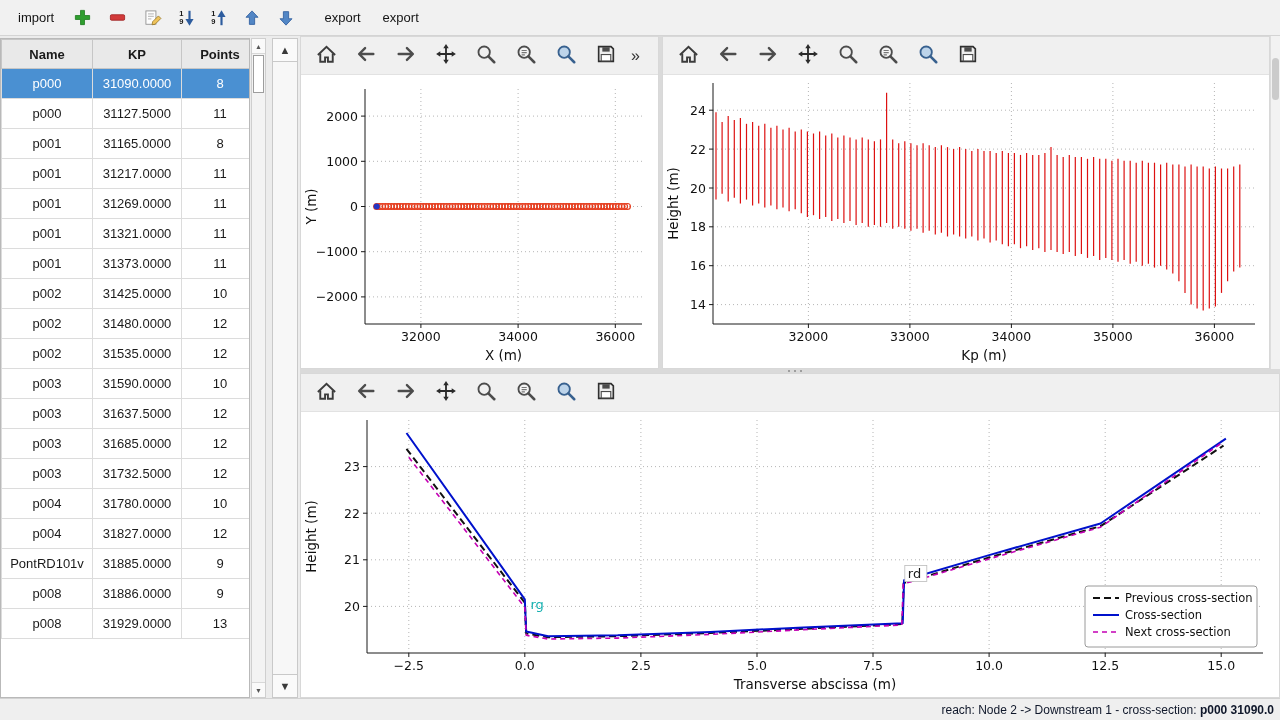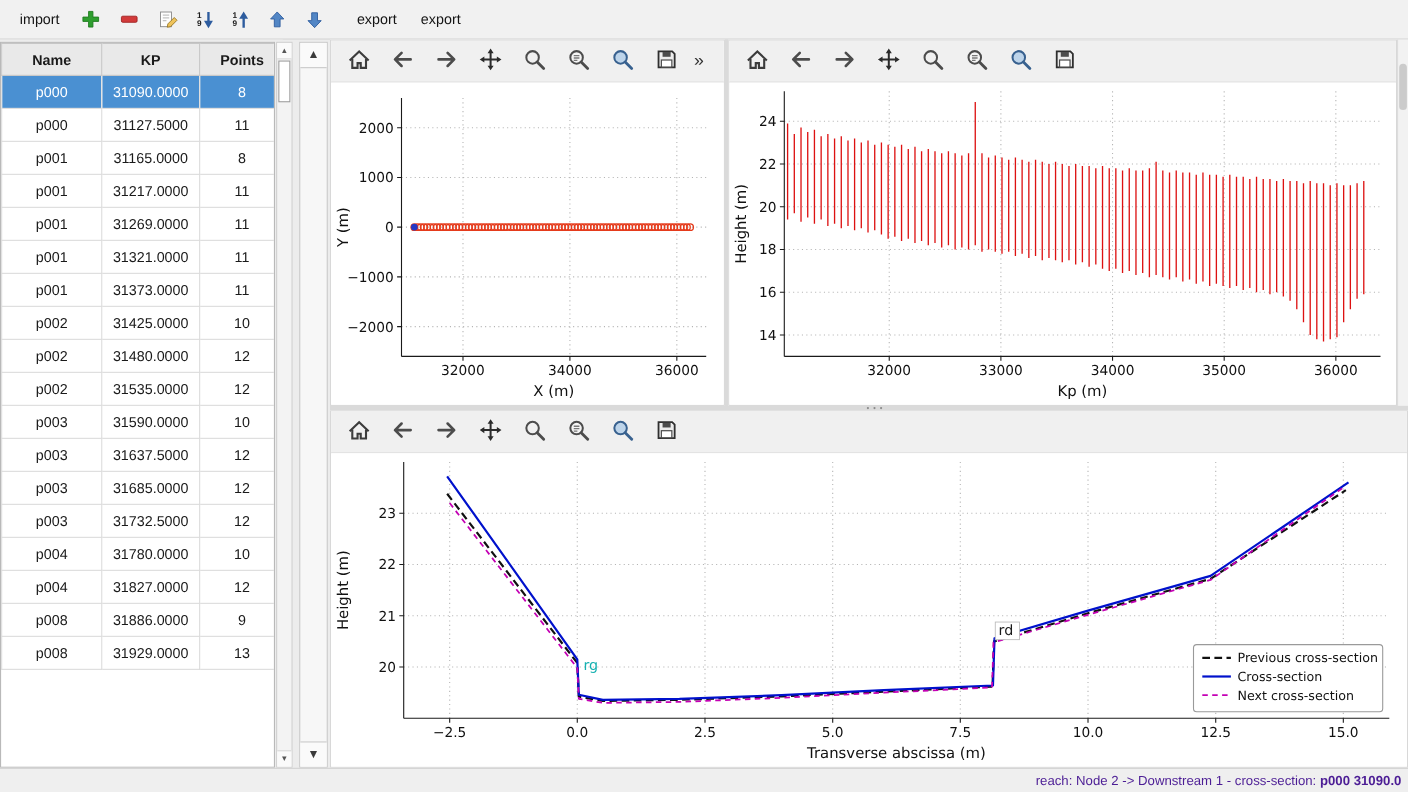--- a/index.html
+++ b/index.html
@@ -44,21 +44,21 @@
   .ovf{font-size:16px;color:#333;margin-left:8px;}
   .chart{position:absolute;left:0;top:38px;right:0;bottom:0;}
   #vsplit{position:absolute;left:659px;top:36px;width:3px;height:333px;background:#dadada;}
   #hsplit{position:absolute;left:300px;top:369px;width:980px;height:4px;background:#dadada;}
   #hsplit .dots{position:absolute;left:488px;top:1px;width:2px;height:2px;background:#8a8a8a;border-radius:50%;
                 box-shadow:6px 0 0 #8a8a8a,12px 0 0 #8a8a8a;}
   #rstrip{position:absolute;left:1270px;top:36px;width:10px;height:333px;background:#f2f2f2;border-left:1px solid #ddd;box-sizing:border-box;}
   .rthumb{position:absolute;left:1px;right:1px;top:22px;height:42px;background:#cbcbcb;border-radius:4px;}
   
   #statusbar{position:absolute;left:0;bottom:0;width:1280px;height:22px;background:#efefef;border-top:1px solid #d2d2d2;
-             box-sizing:border-box;display:flex;justify-content:flex-end;align-items:center;padding-right:6px;font-size:12px;color:#4c1d95;}
+             box-sizing:border-box;display:flex;justify-content:flex-end;align-items:center;padding-right:6px;font-size:12px;color:#0f172a;}
   #statusbar span,#statusbar b{white-space:pre;}
   
   .grid{stroke:#b5b5b5;stroke-width:1;stroke-dasharray:1 3;}
   .spine{stroke:#1a1a1a;stroke-width:1;}
   .tick{stroke:#1a1a1a;stroke-width:1;}
   .tl{font:12.5px "DejaVu Sans",sans-serif;fill:#111;}
   .al{font:13.5px "DejaVu Sans",sans-serif;fill:#111;}
   .ann{font:13px "DejaVu Sans",sans-serif;}
   .lgt{font:11.5px "DejaVu Sans",sans-serif;fill:#111;}
 </style>
@@ -215,20 +215,25 @@
           </tr>
           <tr>
             <td>p004</td>
             <td>31780.0000</td>
             <td>10</td>
           </tr>
           <tr>
             <td>p004</td>
             <td>31827.0000</td>
             <td>12</td>
+          </tr>
+          <tr>
+            <td>PontRD101v</td>
+            <td>31885.0000</td>
+            <td>9</td>
           </tr>
           <tr>
             <td>p008</td>
             <td>31886.0000</td>
             <td>9</td>
           </tr>
           <tr>
             <td>p008</td>
             <td>31929.0000</td>
             <td>13</td>

